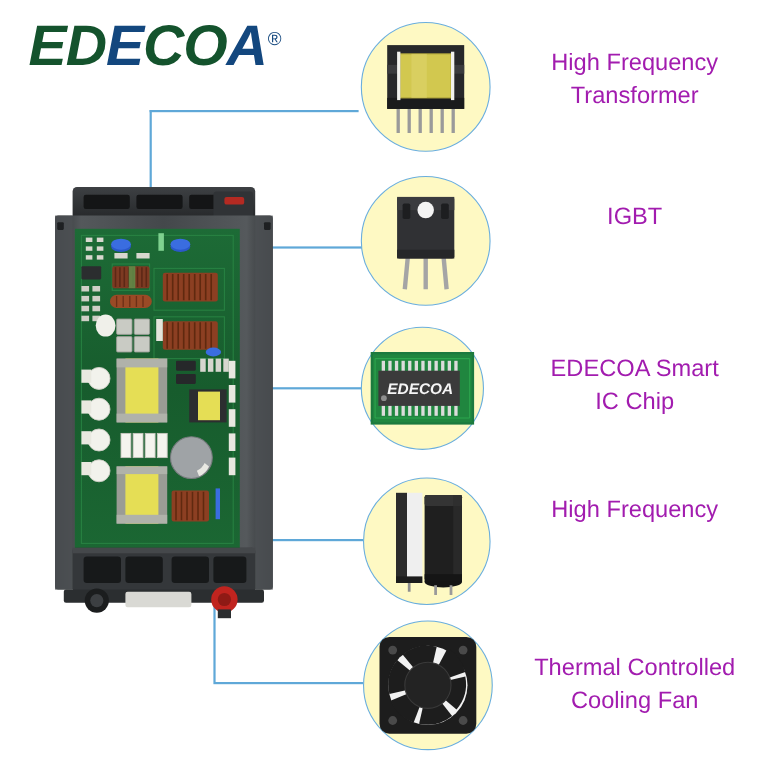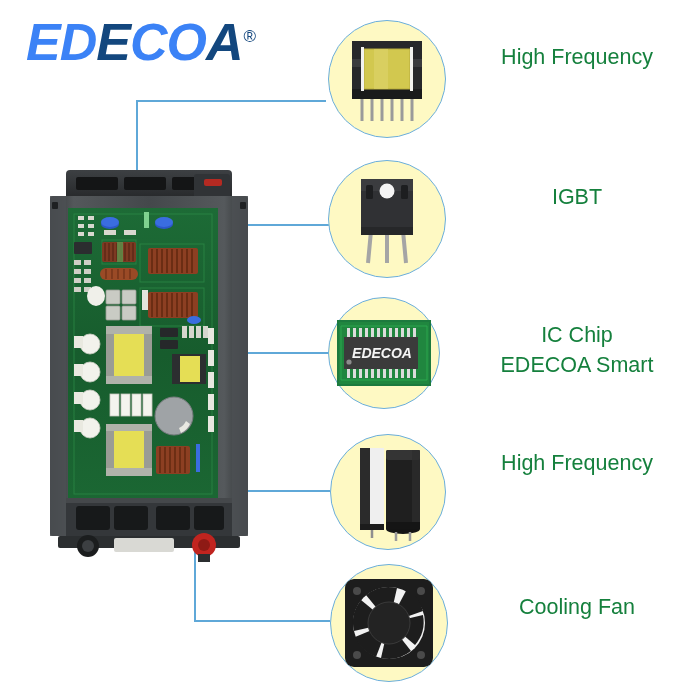--- a/index.html
+++ b/index.html
@@ -18,32 +18,32 @@
   
   .logo {
     position: absolute; left: 26px; top: 16px;
     font-family: "Liberation Sans", sans-serif;
     font-size: 52px; font-weight: bold; font-style: italic;
     letter-spacing: -1px;
     line-height: 1;
     white-space: nowrap;
     user-select: none;
   }
-  .logo .lt { color: #3b82f6; }
+  .logo .lt { color: #14532d; }
   .logo .dk { color: #13477e; }
   .logo .reg {
     font-size: 17px; font-style: normal; font-weight: normal;
     color: #13477e; vertical-align: super;
     margin-left: 1px;
   }
 
   
   .label {
     position: absolute;
-    color: #15803d;
+    color: #a21caf;
     font-size: 21.5px;
     line-height: 30px;
     text-align: center;
     white-space: nowrap;
   }
   .label div { display: block; }
 
   
   .circle {
     position: absolute;
@@ -114,20 +114,21 @@
         <rect x="20" y="16" width="46" height="40" fill="none" stroke="#b6ab3c" stroke-width="1"></rect>
         <rect x="30" y="16" width="14" height="40" fill="#ddd36a" opacity="0.65"></rect>
 
         <rect x="17" y="14" width="3" height="44" fill="#f2f2ee"></rect>
         <rect x="66" y="14" width="3" height="44" fill="#f2f2ee"></rect>
       </svg>
     </div>
   </div>
   <div class="label" style="left:462px; top:42px; width:230px;">
     <div>High Frequency</div>
+    <div>Transformer</div>
   </div>
 
   <div class="circle" style="left:328px; top:160px; width:118px; height:118px;">
     <div class="icon-wrap">
       <svg width="76" height="96" viewBox="0 0 76 96">
 
         <g stroke="#a5a5a5" stroke-width="4" stroke-linecap="butt">
           <line x1="22" y1="60" x2="19" y2="92"></line>
           <line x1="38" y1="60" x2="38" y2="92"></line>
           <line x1="54" y1="60" x2="57" y2="92"></line>
@@ -194,22 +195,22 @@
             <rect x="78" y="51" width="3" height="11"></rect>
         </g>
 
         <rect x="9" y="21" width="74" height="32" fill="#3b3b3b"></rect>
         <circle cx="14" cy="46" r="2.6" fill="#8d8d8d"></circle>
         <text x="47" y="42" font-family="Liberation Sans, sans-serif" font-size="14" font-style="italic" font-weight="bold" fill="#f5f5f5" text-anchor="middle">EDECOA</text>
       </svg>
     </div>
   </div>
   <div class="label" style="left:462px; top:320px; width:230px;">
+    <div>EDECOA Smart</div>
     <div>IC Chip</div>
-    <div>EDECOA Smart</div>
   </div>
 
   <div class="circle" style="left:330px; top:434px; width:116px; height:116px;">
     <div class="icon-wrap">
       <svg width="84" height="100" viewBox="0 0 84 100">
 
         <rect x="14" y="6" width="10" height="80" fill="#2b2b2b"></rect>
         <rect x="24" y="6" width="14" height="80" fill="#efefef"></rect>
         <rect x="14" y="82" width="24" height="6" fill="#1c1c1c"></rect>
         <line x1="26" y1="88" x2="26" y2="96" stroke="#8f8f8f" stroke-width="2.5"></line>
@@ -254,20 +255,21 @@
           <path d="M48 48 L13 56 A36 36 0 0 1 20 25 Z"></path>
           <path d="M48 48 L25 20 A36 36 0 0 1 56 13 Z"></path>
         </g>
 
         <circle cx="48" cy="48" r="21" fill="#232323"></circle>
         <circle cx="48" cy="48" r="21" fill="none" stroke="#3a3a3a" stroke-width="1"></circle>
       </svg>
     </div>
   </div>
   <div class="label" style="left:462px; top:592px; width:230px;">
+    <div>Thermal Controlled</div>
     <div>Cooling Fan</div>
   </div>
 
   <div class="product">
     <svg width="210" height="400" viewBox="0 0 210 400">
       <defs>
         <linearGradient id="chassis" x1="0" y1="0" x2="1" y2="0">
           <stop offset="0" stop-color="#2f3234"></stop>
           <stop offset="0.12" stop-color="#54585b"></stop>
           <stop offset="0.5" stop-color="#44484b"></stop>

